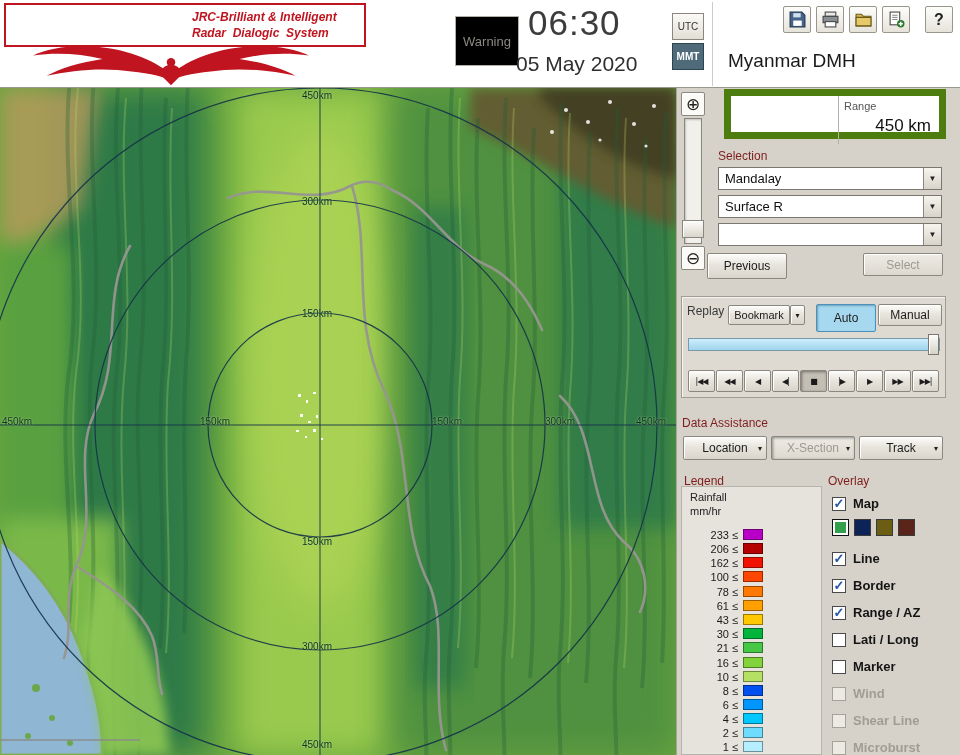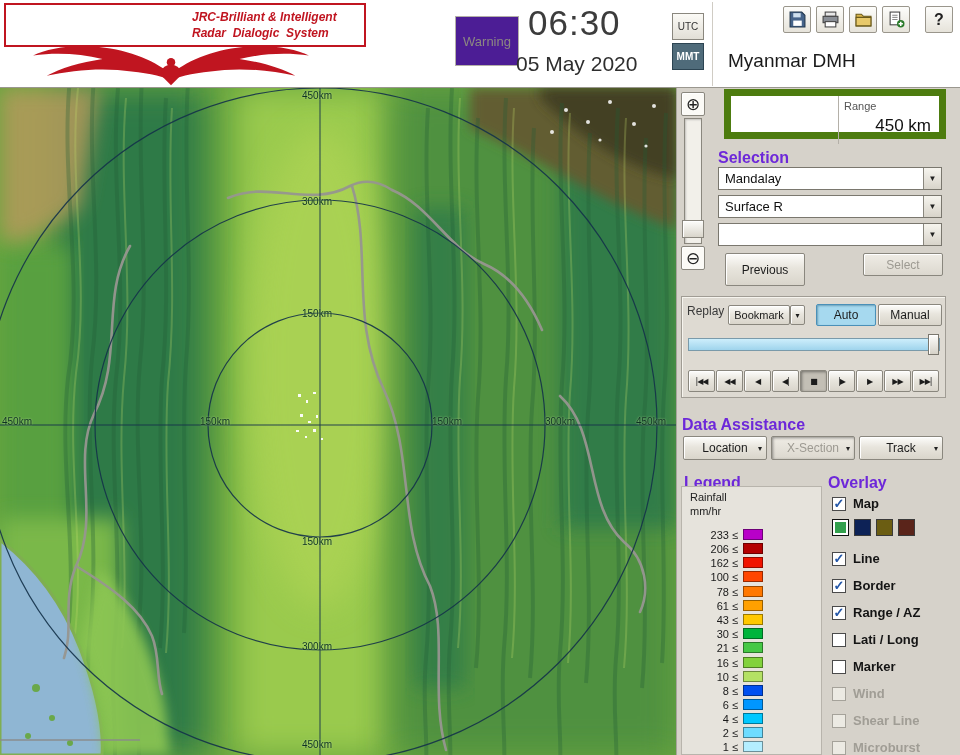--- a/index.html
+++ b/index.html
@@ -6,21 +6,21 @@
   html,body { background:#fff; }
   body { font-family:"Liberation Sans",sans-serif; font-size:13px; color:#1a1a1a; }
   .app { position:relative; width:960px; height:755px; overflow:hidden; background:#d6d2ca; }
 
   
   .header { position:absolute; left:0; top:0; width:960px; height:88px; background:#fff; border-bottom:1px solid #9a978f; }
   .logo-box { position:absolute; left:4px; top:3px; width:362px; height:44px; border:2px solid #c01520; background:#fff; }
   .logo-title { position:absolute; left:6px; top:-2px; font-family:"Liberation Serif",serif; font-weight:bold; font-size:36px; letter-spacing:1px; color:#c01520; }
   .tagline { position:absolute; left:186px; top:4px; color:#c01520; font-weight:bold; font-style:italic; font-size:12px; line-height:16px; white-space:pre; }
   .eagle { position:absolute; left:6px; top:42px; width:330px; height:44px; }
-  .warning-box { position:absolute; left:455px; top:16px; width:64px; height:50px; background:#4c1d95; border:1px solid #b4b0a8; display:flex; align-items:center; justify-content:center; color:#8c8882; font-size:13px; cursor:pointer; }
+  .warning-box { position:absolute; left:455px; top:16px; width:64px; height:50px; background:#000000; border:1px solid #b4b0a8; display:flex; align-items:center; justify-content:center; color:#8c8882; font-size:13px; cursor:pointer; }
   .clock-time { position:absolute; left:528px; top:3px; font-size:35px; color:#3c3c3c; letter-spacing:1px; }
   .clock-date { position:absolute; left:516px; top:52px; font-size:21px; color:#2e2e2e; }
   .tzbtn { position:absolute; left:672px; width:32px; height:27px; display:flex; align-items:center; justify-content:center; font-size:10px; cursor:pointer; }
   .tz-utc { top:13px; background:linear-gradient(#fbfaf6,#e2dfd6); border:1px solid #8a877e; color:#333; }
   .tz-mmt { top:43px; background:#4f6b7a; border:1px solid #2c4452; color:#fff; font-weight:bold; }
   .vsep { position:absolute; left:712px; top:2px; width:1px; height:84px; background:#d0ccc4; }
   .station { position:absolute; left:728px; top:50px; font-size:19px; color:#1a1a1a; }
   .icon-btn { position:absolute; top:6px; width:28px; height:27px; background:linear-gradient(#fdfdfb,#e6e3da); border:1px solid #9a968c; border-radius:2px; display:flex; align-items:center; justify-content:center; cursor:pointer; }
   .icon-btn svg { width:17px; height:17px; }
   .help-glyph { font-size:16px; font-weight:bold; color:#222; }
@@ -39,21 +39,21 @@
 
   .zoom-btn { width:24px; height:24px; font-size:17px; color:#222; background:#fbfaf6; }
   .zoom-track { position:absolute; left:7px; top:30px; width:18px; height:126px; background:#f2f0ea; border:1px solid #8a877e; box-shadow:inset 1px 1px 2px rgba(0,0,0,.2); cursor:pointer; }
   .zoom-thumb { position:absolute; left:5px; top:132px; width:22px; height:18px; background:linear-gradient(#fdfdfb,#d9d5cb); border:1px solid #8a877e; box-shadow:inset 1px 1px 0 #fff; cursor:grab; }
 
   .range-box { position:absolute; left:47px; top:1px; width:222px; height:50px; background:#fff; border:7px solid #4d7c0f; }
   .range-div { position:absolute; left:107px; top:0; width:1px; height:48px; background:#b4b0a8; }
   .range-lbl { position:absolute; left:113px; top:4px; font-size:11px; color:#555; }
   .range-val { position:absolute; right:8px; top:20px; font-size:17px; color:#111; }
 
-  .sec-label { position:absolute; font-size:16px; color:#6d28d9;font-weight:bold; }
+  .sec-label { position:absolute; font-size:12px; color:#7f1d1d; }
 
   .dd { position:absolute; width:224px; height:23px; background:#fff; border:1px solid #7a776e; display:flex; cursor:pointer; }
   .dd .val { flex:1; font-size:13px; padding:3px 6px; color:#111; overflow:hidden; white-space:nowrap; }
   .dd .arw { width:18px; background:linear-gradient(#f6f4ee,#d8d4ca); border-left:1px solid #8a877e; display:flex; align-items:center; justify-content:center; font-size:8px; color:#222; }
 
   .replay-box { position:absolute; left:4px; top:208px; width:265px; height:102px; background:#deda d2; background:#dedad2; border:1px solid #a09c94; box-shadow:inset 1px 1px 0 #f6f4ee; }
   .replay-lbl { position:absolute; left:5px; top:7px; font-size:12px; color:#3a3a3a; }
   .slider-track { position:absolute; left:6px; top:41px; width:252px; height:13px; background:linear-gradient(#cdeefc,#9fd4ec); border:1px solid #7a9aaa; cursor:pointer; }
   .slider-thumb { position:absolute; left:246px; top:37px; width:11px; height:21px; background:linear-gradient(#fdfdfb,#d6d2c8); border:1px solid #7a776e; box-shadow:inset 1px 1px 0 #fff; cursor:grab; }
   .pbrow { position:absolute; left:6px; top:73px; display:flex; }
@@ -284,28 +284,28 @@
       <span class="arw">▼</span>
     </div>
     <div class="dd" style="left:41px;top:107px">
       <span class="val">Surface R</span>
       <span class="arw">▼</span>
     </div>
     <div class="dd" style="left:41px;top:135px">
       <span class="val"></span>
       <span class="arw">▼</span>
     </div>
-    <div class="b3" style="left:48px;top:165px;width:80px;height:33px">Previous</div>
+    <div class="b3" style="left:30px;top:165px;width:80px;height:26px">Previous</div>
     <div class="b3 disabled" style="left:186px;top:165px;width:80px;height:23px">Select</div>
 
     <div class="replay-box">
       <span class="replay-lbl">Replay</span>
       <div class="b3" style="left:46px;top:8px;width:62px;height:20px;font-size:11px">Bookmark</div>
       <div class="b3" style="left:108px;top:8px;width:15px;height:20px;font-size:8px">▾</div>
-      <div class="b3 sel" style="left:134px;top:7px;width:60px;height:22px">Auto</div>
+      <div class="b3 sel" style="left:134px;top:7px;width:60px;height:28px">Auto</div>
       <div class="b3" style="left:196px;top:7px;width:64px;height:22px">Manual</div>
       <div class="slider-track"></div>
       <div class="slider-thumb"></div>
       <div class="pbrow">
         <div class="b3 pb">|◀◀</div>
         <div class="b3 pb">◀◀</div>
         <div class="b3 pb">◀</div>
         <div class="b3 pb">◀|</div>
         <div class="b3 pb pressed">■</div>
         <div class="b3 pb">|▶</div>

